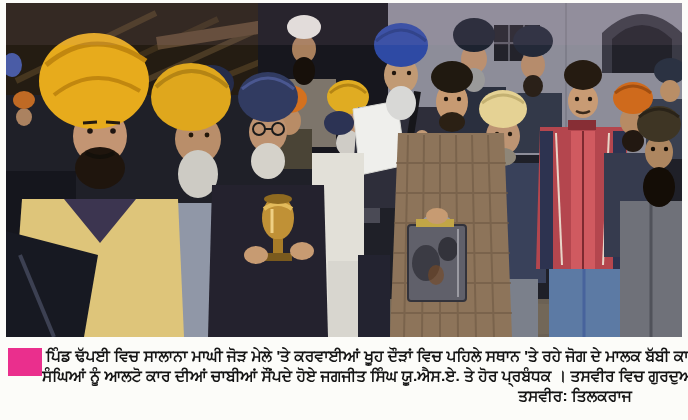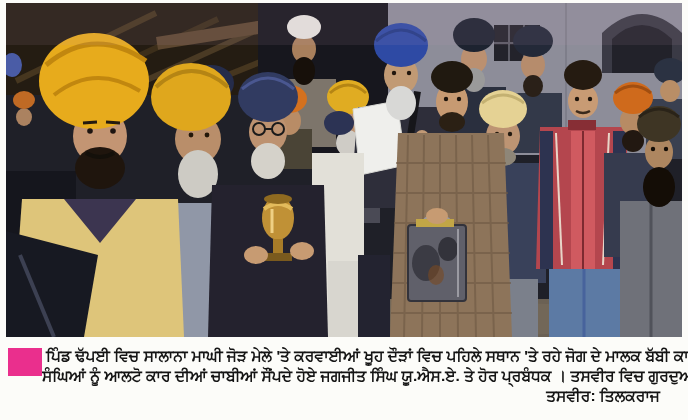--- a/index.html
+++ b/index.html
@@ -24,21 +24,21 @@
     letter-spacing:0;
   }
   .caption-marker{
     position:absolute;left:4px;top:2px;width:34px;height:28px;
     background:#ea2f8d;
   }
   .cap-line{white-space:nowrap;overflow:visible;}
   .cap-line.l1{margin-left:42px;}
   .cap-line.l2{margin-left:38px;}
   .cap-line.l3{margin-left:0;}
-  .credit{float:right;margin-right:24px;}
+  .credit{float:right;margin-right:52px;}
 </style>
 </head>
 <body>
 
 <div class="clipping">
 
   <div class="photo-frame">
     <svg viewBox="0 0 676 334" preserveAspectRatio="none">
 
       <rect x="0" y="0" width="676" height="334" fill="#1f2028"></rect>

